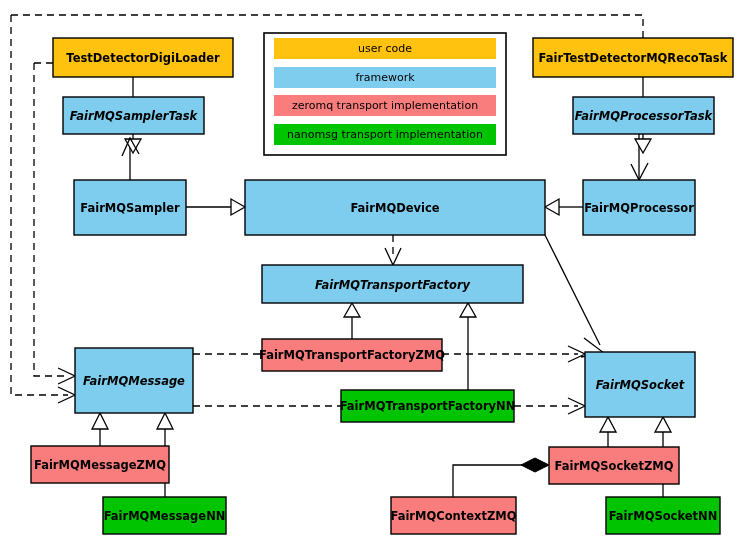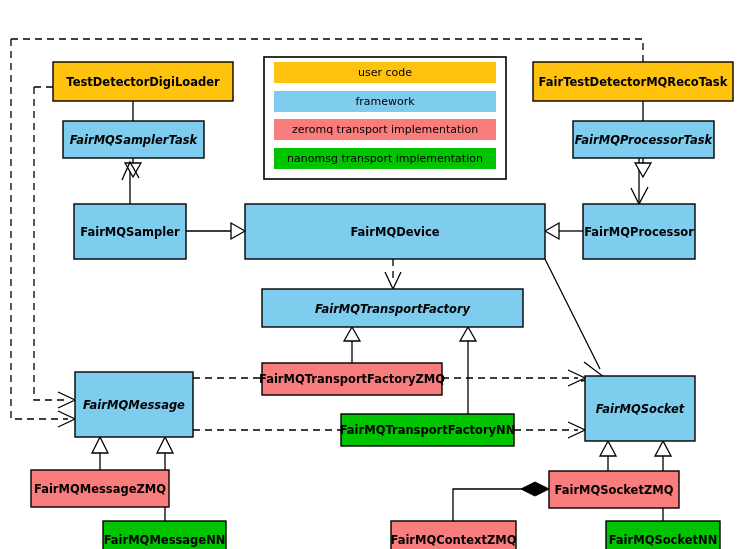--- a/index.html
+++ b/index.html
@@ -1,18 +1,18 @@
 <!DOCTYPE html>
 <html><head>
 <meta charset="utf-8">
 <style>
   html,body{margin:0;padding:0;background:#ffffff;}
   body{width:748px;height:549px;overflow:hidden;
        font-family:"DejaVu Sans","Liberation Sans",sans-serif;}
-  #diagram{position:relative;width:748px;height:447px;margin-top:24px;}
+  #diagram{position:relative;width:748px;height:447px;}
   svg{position:absolute;top:0;left:0;width:748px;height:549px;}
   .node-rect{stroke:#000000;stroke-width:1.4;}
   .node-label{text-anchor:middle;dominant-baseline:middle;
               font-size:11.5px;font-weight:bold;fill:#000000;}
   .node-label.abstract{font-style:italic;}
   .legend-frame{fill:#ffffff;stroke:#000000;stroke-width:1.6;}
   .legend-swatch{stroke:none;}
   .legend-text{text-anchor:middle;dominant-baseline:middle;
                font-size:11px;font-weight:normal;fill:#000000;}
   .edge{fill:none;stroke:#000000;stroke-width:1.3;}

